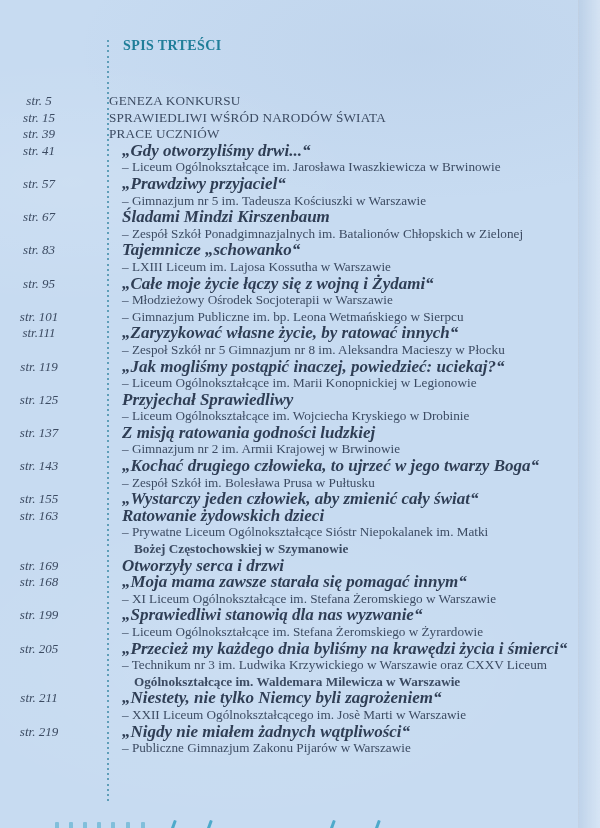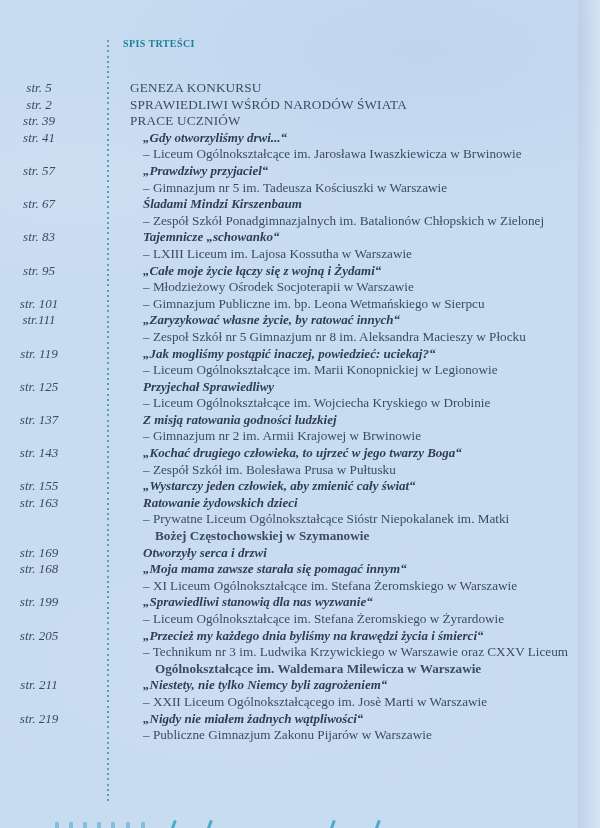--- a/index.html
+++ b/index.html
@@ -35,40 +35,40 @@
   }
   .dotted-line{
     position:absolute;left:107px;top:2px;height:764px;width:2px;
     background:repeating-linear-gradient(to bottom, var(--dots) 0 2px, transparent 2px 5.2px);
     opacity:.85;
   }
   .toc-header{
     margin-left:123px;
     color:var(--accent);
     font-weight:bold;
-    font-size:10px;
+    font-size:14px;
     letter-spacing:.4px;
-    margin-bottom:31px;
+    margin-bottom:39px;
   }
   .entry{display:flex;align-items:flex-start;}
   .pagenum{
     flex:0 0 78px;
     text-align:center;
     font-style:italic;
     font-size:13px;
     line-height:16.6px;
     color:var(--text);
   }
-  .content{margin-left:52px;flex:1;min-width:0;}
+  .content{margin-left:31px;flex:1;min-width:0;}
   .line{font-size:13.2px;line-height:16.6px;white-space:nowrap;}
   .line.caps{letter-spacing:.2px;}
   .line.title{
     font-weight:bold;font-style:italic;
     color:var(--title);
-    font-size:13px;
+    font-size:17px;
     padding-left:13px;
   }
   .line.sub{padding-left:13px;}
   .line.sub.cont{padding-left:25px;font-weight:bold;}
   
   .bleed-marks{position:absolute;left:0;bottom:0;width:100%;height:14px;pointer-events:none;}
   .bleed-marks i{
     position:absolute;bottom:-3px;display:block;
     width:4px;height:9px;border-radius:1px;
     background:var(--bleed);opacity:.45;
@@ -85,21 +85,21 @@
   <div class="dotted-line"></div>
   <div class="toc-header">SPIS TRTEŚCI</div>
   <div id="entries">
       <div class="entry">
         <div class="pagenum">str. 5</div>
         <div class="content">
           <div class="line caps">GENEZA KONKURSU</div>
         </div>
       </div>
       <div class="entry">
-        <div class="pagenum">str. 2</div>
+        <div class="pagenum">str. 15</div>
         <div class="content">
           <div class="line caps">SPRAWIEDLIWI WŚRÓD NARODÓW ŚWIATA</div>
         </div>
       </div>
       <div class="entry">
         <div class="pagenum">str. 39</div>
         <div class="content">
           <div class="line caps">PRACE UCZNIÓW</div>
         </div>
       </div>

